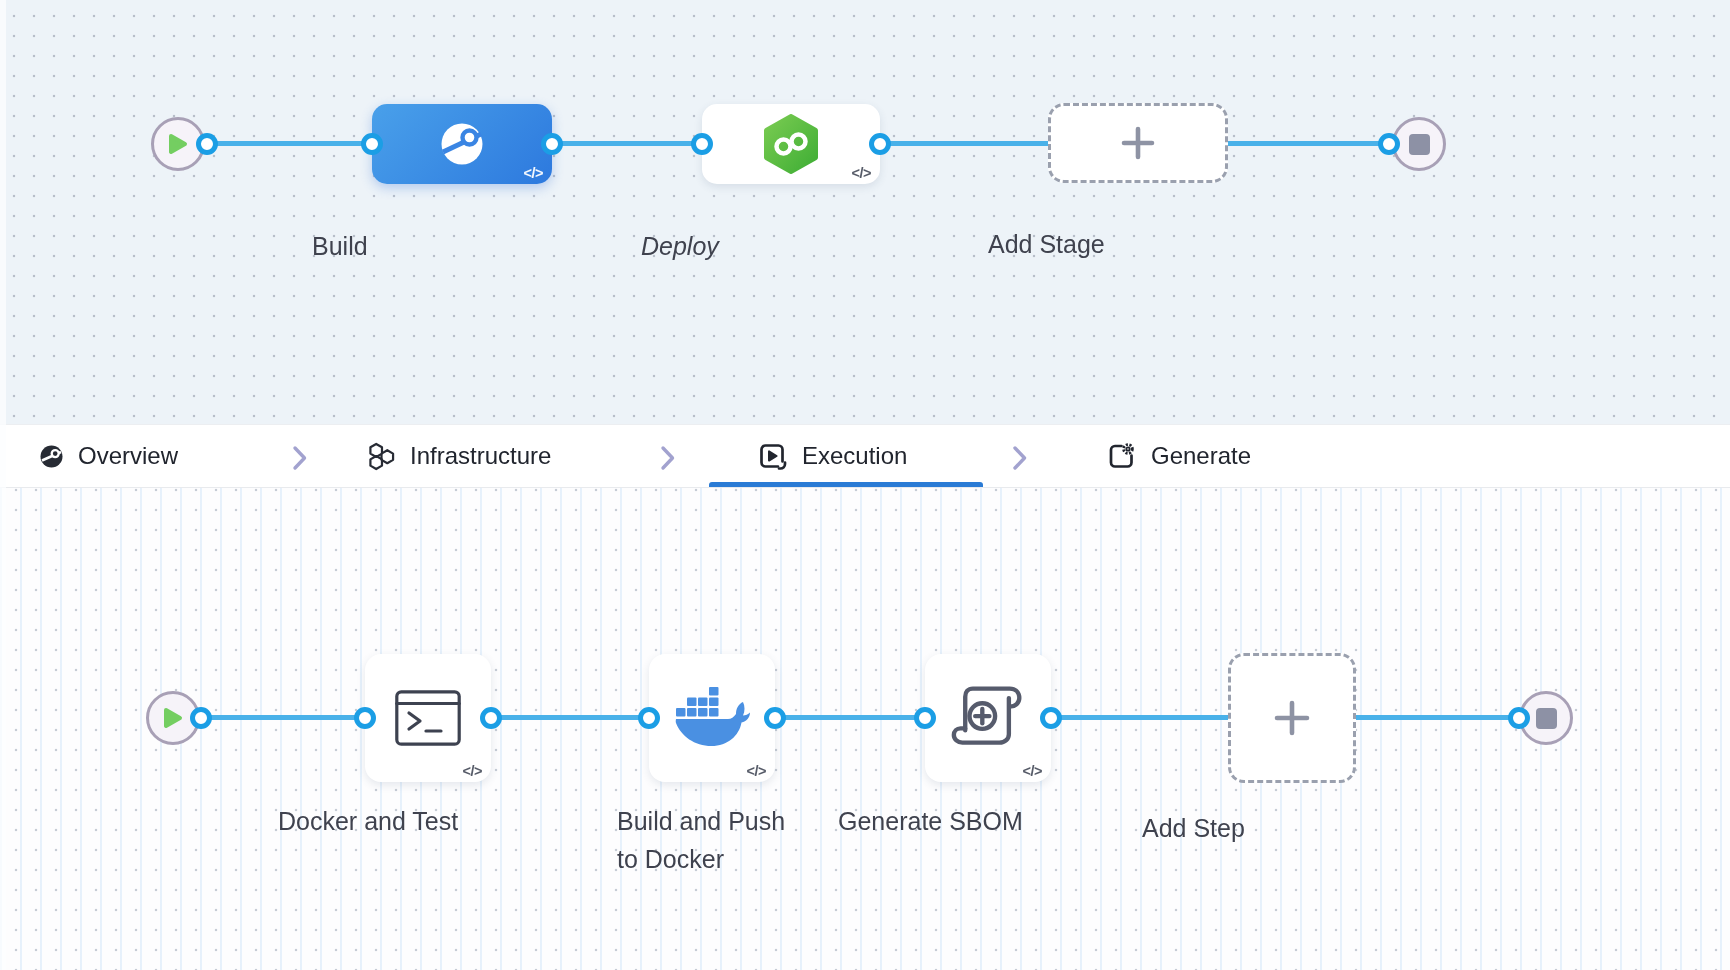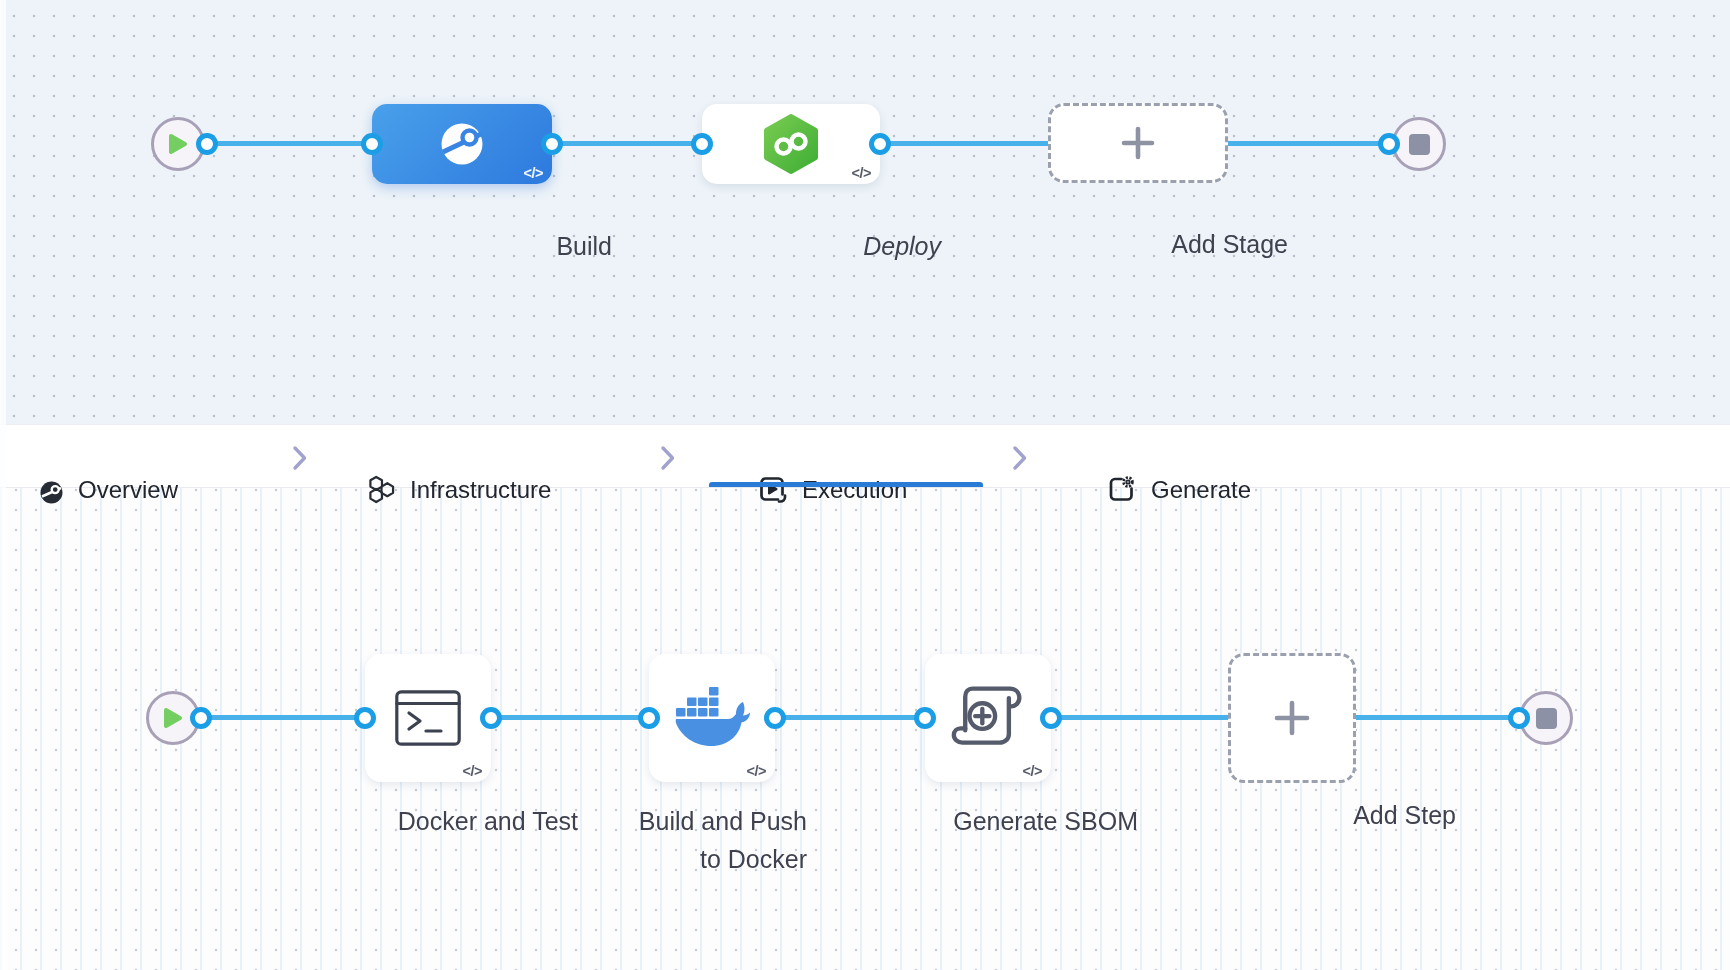--- a/index.html
+++ b/index.html
@@ -57,31 +57,31 @@
     position:absolute;border-radius:16px;background:#fff;z-index:3;cursor:pointer;
     box-shadow:0 3px 9px rgba(50,70,110,.12);
     display:flex;align-items:center;justify-content:center;
   }
   .code-badge{
     position:absolute;right:9px;bottom:3px;font-size:14.5px;font-weight:700;
     letter-spacing:-.5px;color:#565b68;user-select:none;
   }
   .code-badge.on-blue{color:rgba(255,255,255,.95);}
   .node-label{
-    position:absolute;width:300px;text-align:right;font-size:25px;line-height:38px;
+    position:absolute;width:300px;text-align:left;font-size:25px;line-height:38px;
     color:#3f424e;z-index:2;
   }
   .node-label.narrow{width:190px;}
   
   .tabbar{
     position:absolute;left:0;top:424px;width:1730px;height:64px;background:#fff;
     border-top:1px solid #eceef1;border-bottom:1px solid #e8eaed;box-sizing:border-box;z-index:30;
   }
   .tab{
-    position:absolute;top:17px;height:100%;display:flex;align-items:flex-end;gap:15px;
+    position:absolute;top:0;height:100%;display:flex;align-items:center;gap:15px;
     font-size:24px;font-weight:500;color:#21252e;cursor:pointer;white-space:nowrap;
   }
   .tab-underline{
     position:absolute;left:709px;bottom:0;width:274px;height:5px;background:#2a7bd5;
     border-radius:3px 3px 0 0;
   }
   .chev{position:absolute;top:20px;}
   svg{display:block;}
 </style>
 </head>
@@ -259,17 +259,17 @@
     </div>
 
     <div class="port" style="left:1508px;top:219px;"></div>
     <div class="round-node" style="left:1519px;top:203px;">
       <div class="stop-square"></div>
     </div>
 
     <div class="node-label" style="left:278px;top:314px;">Docker and Test</div>
     <div class="node-label" style="left:838px;top:314px;">Generate SBOM</div>
     <div class="node-label narrow" style="left:617px;top:314px;">Build and Push to Docker</div>
-    <div class="node-label" style="left:1142px;top:308px;margin-left:14px;">Add Step</div>
+    <div class="node-label" style="left:1142px;top:321px;">Add Step</div>
   </section>
 
   <div class="left-strip"></div>
 </div>
 
 </body></html>

